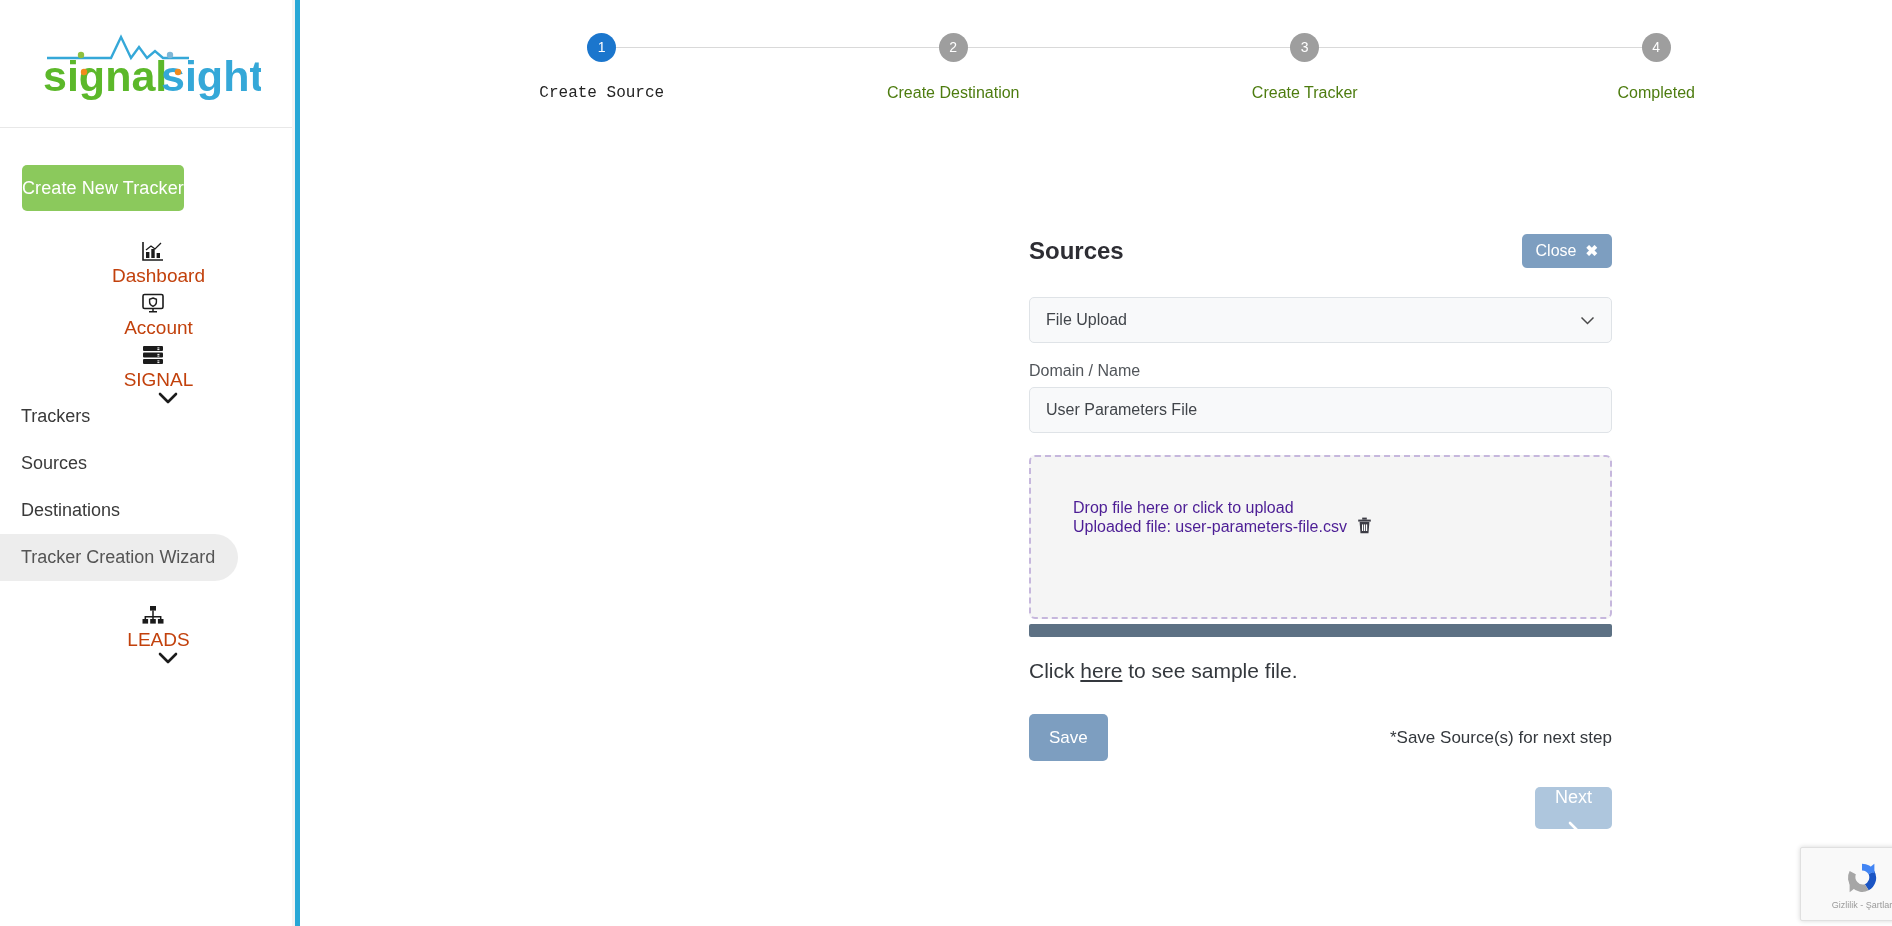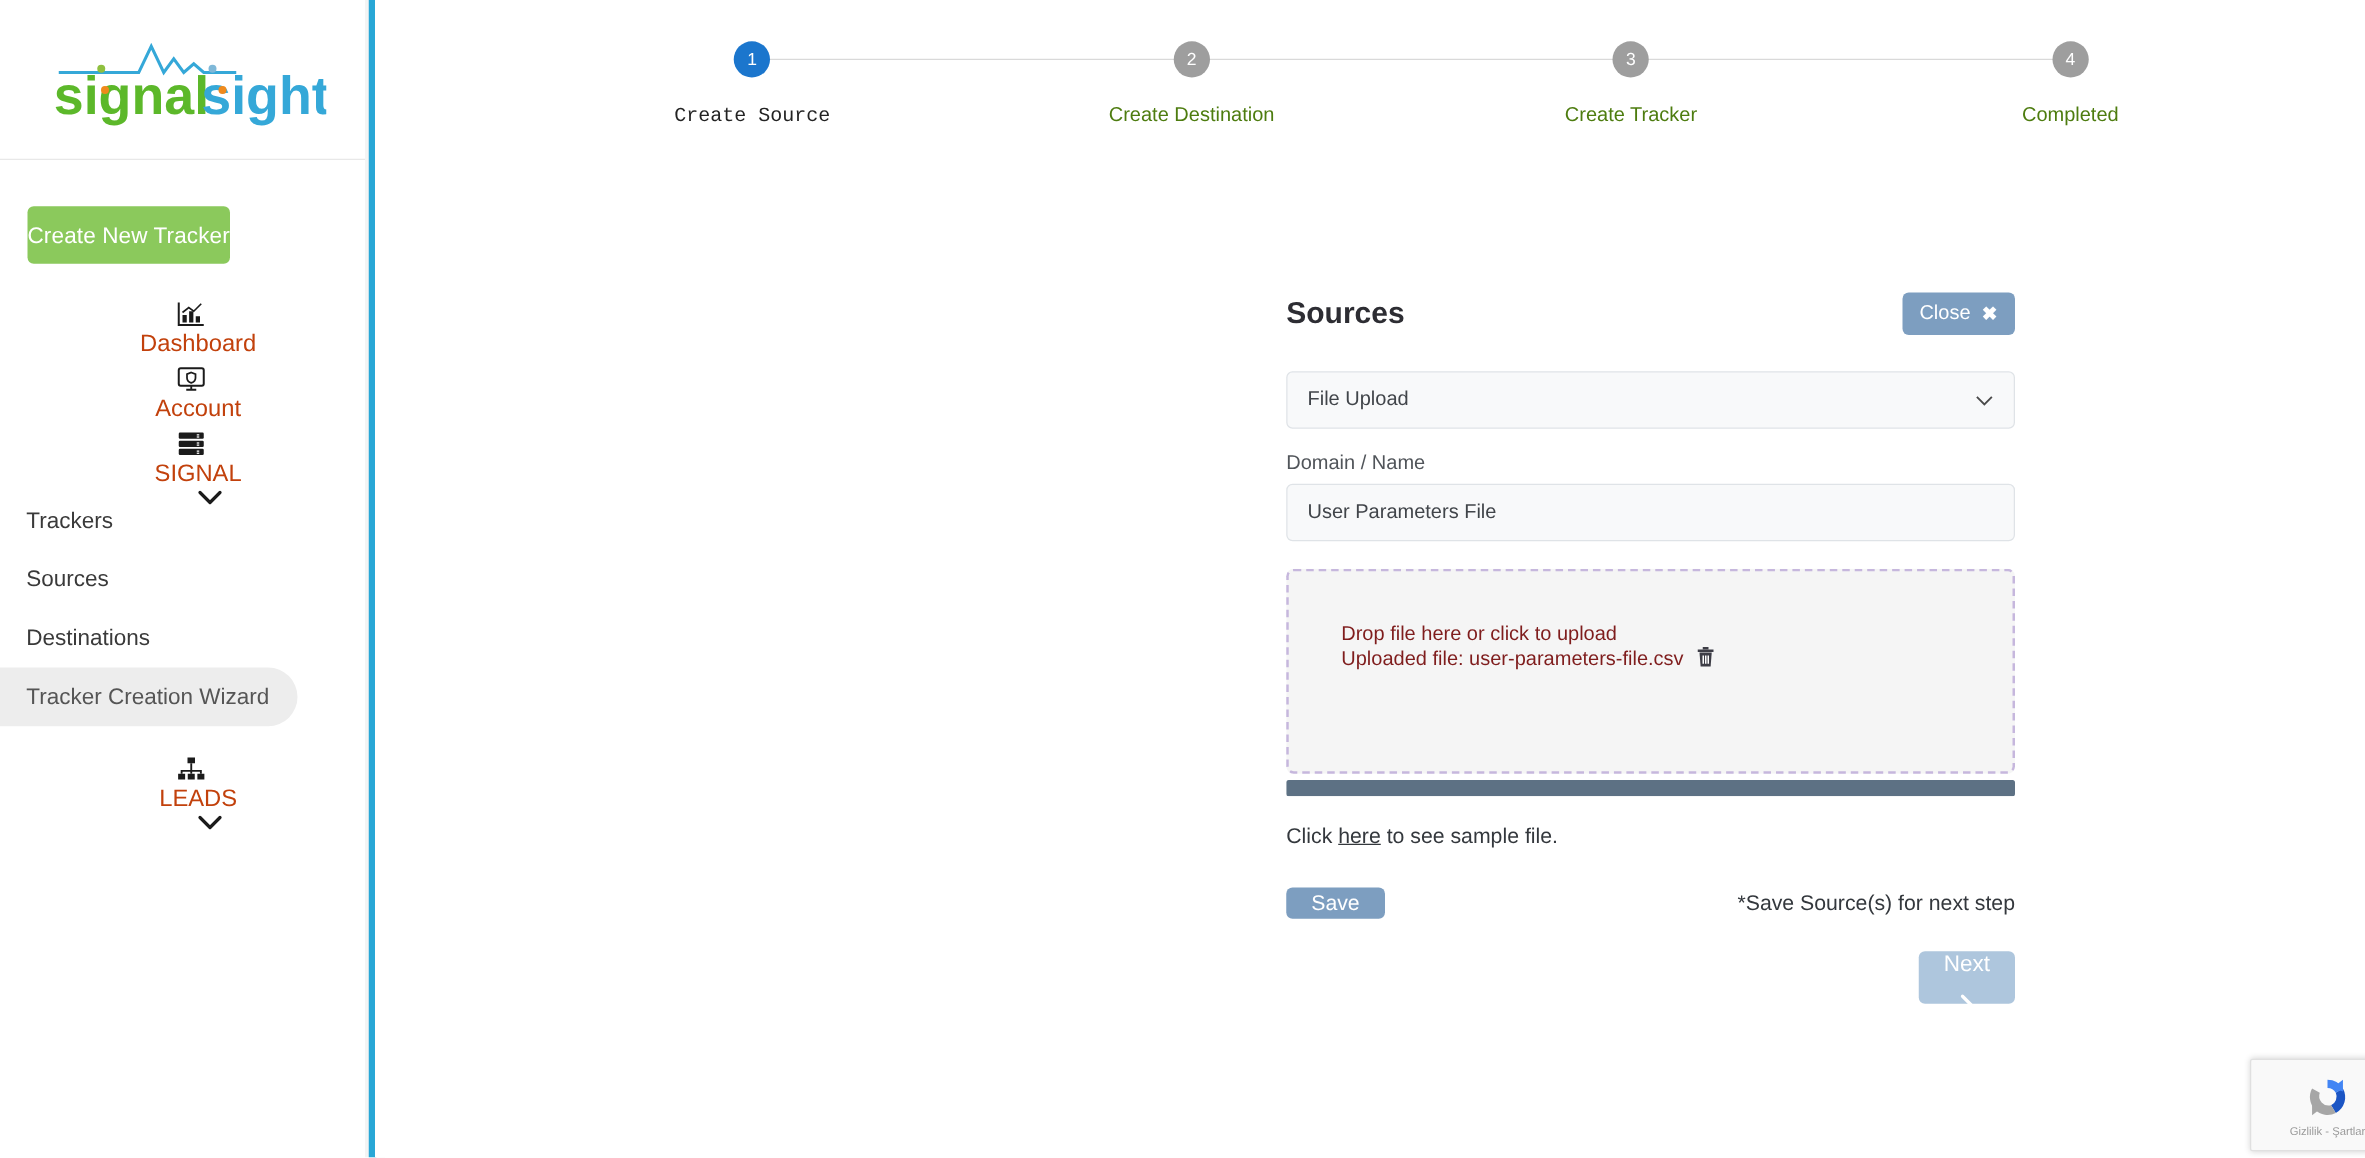--- a/index.html
+++ b/index.html
@@ -154,45 +154,45 @@
   .text-box { cursor: text; }
 
   .dropzone {
     margin-top: 22px;
     width: 583px; height: 164px;
     background: #f5f5f5;
     border: 2px dashed #c6b7dd;
     border-radius: 6px;
     padding: 42px 0 0 42px;
   }
-  .dz-line { font-size: 16px; color: #7f1d1d; }
+  .dz-line { font-size: 16px; color: #4c1d95; }
   .dz-line + .dz-line { }
   .trash { margin-left: 6px; vertical-align: -2px; cursor: pointer; }
 
   .progress {
     margin-top: 5px;
     width: 583px; height: 13px;
     background: #e6e6e6; border-radius: 2px; overflow: hidden;
   }
   .progress .fill { height: 13px; background: #5d7184; width: 100%; }
 
   .sample {
     margin-top: 22px;
-    font-size: 17px; color: #34383d;
+    font-size: 21px; color: #34383d;
   }
   .sample a { color: #34383d; text-decoration: underline; cursor: pointer; }
 
   .actions {
     margin-top: 31px;
     display: flex; align-items: center; justify-content: space-between;
   }
   .save-btn {
     background: #7d9ec0; color: #ffffff;
     border: none; border-radius: 5px;
-    height: 25px; padding: 0 20px;
+    height: 47px; padding: 0 20px;
     font-size: 17px; cursor: pointer;
     font-family: "Liberation Sans", sans-serif;
   }
   .hint { font-size: 17px; color: #34383d; }
 
   .next-row { margin-top: 26px; display: flex; justify-content: flex-end; }
   .next-btn {
     background: #aec6dd; color: #ffffff;
     border: none; border-radius: 5px;
     height: 42px; padding: 0 20px;

